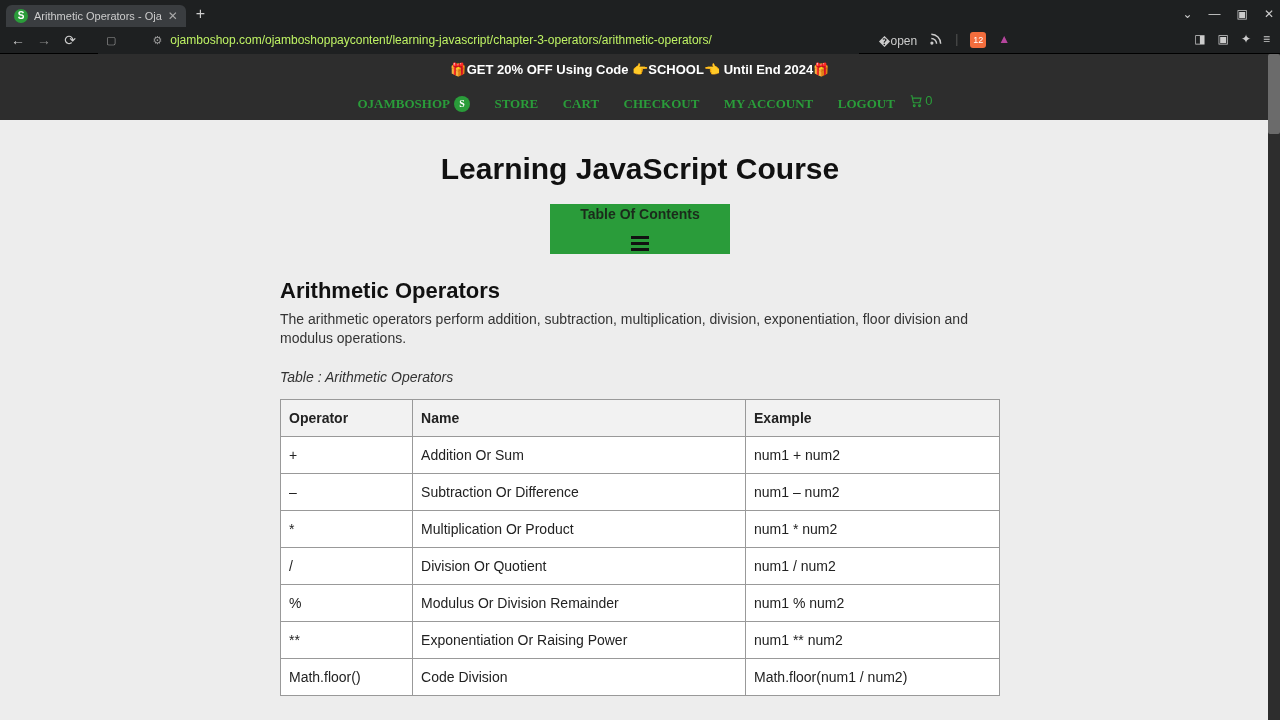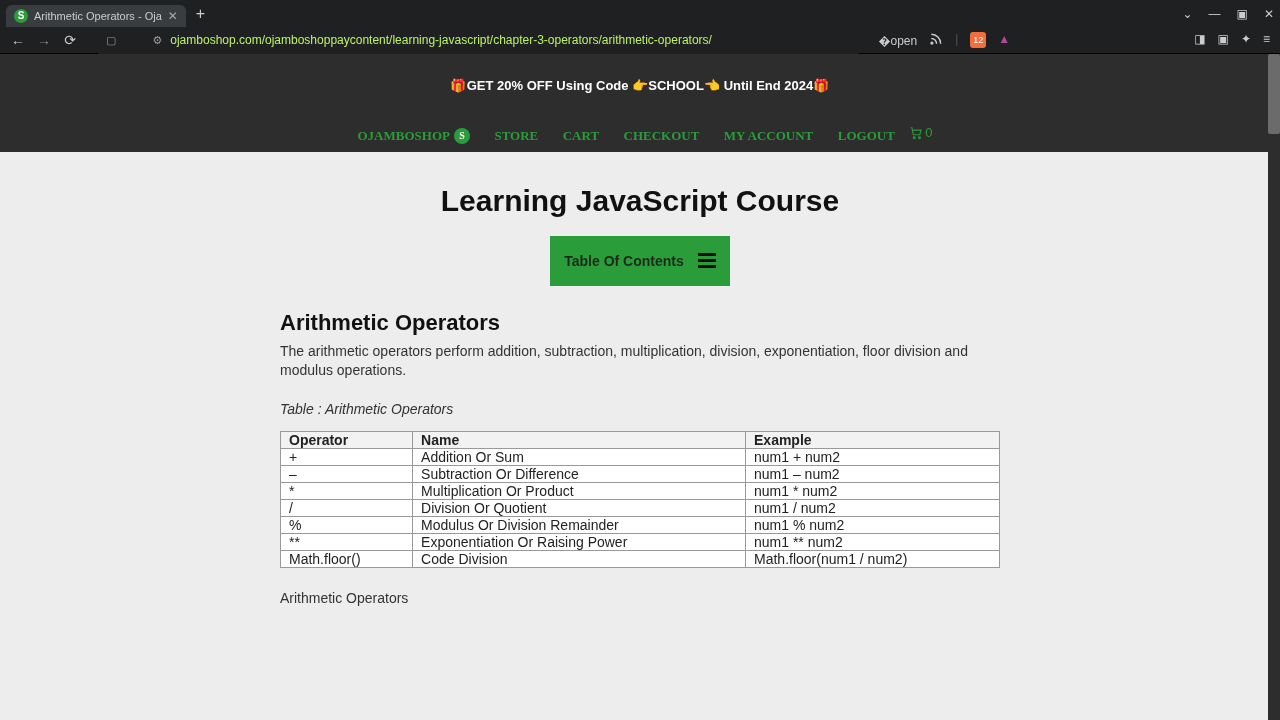--- a/index.html
+++ b/index.html
@@ -20,39 +20,39 @@
 .url-container { flex: 1; display: flex; align-items: center; background: #1e2021; height: 27px; padding: 0 8px; gap: 8px; margin: 0 10px; }
 .url-icon { color: #999; font-size: 11px; }
 .url-text { color: #bef264; font-size: 12px; flex: 1; }
 .toolbar-right { display: flex; gap: 12px; align-items: flex-start; color: #ccc; font-size: 12px; }
 .shield { width: 16px; height: 16px; background: #f36d3d; border-radius: 3px; display: flex; align-items: center; justify-content: center; font-size: 9px; color: #fff; }
 .tri { color: #b5459d; font-size: 12px; }
 
 .page { background: #ededed; height: 666px; overflow-y: auto; position: relative; }
 .page-scroll { width: 100%; }
 
-.promo-bar { background: #2d2d2d; padding: 24px; text-align: center; color: #fff; font-size: 13px; font-weight: bold; }
+.promo-bar { background: #2d2d2d; padding: 8px; text-align: center; color: #fff; font-size: 13px; font-weight: bold; }
 
 .nav-menu { background: #2d2d2d; padding: 8px; text-align: center; }
 .nav-menu a { color: #2a9c3a; font-weight: bold; font-size: 13px; text-decoration: none; margin: 0 10px; display: inline-flex; align-items: center; gap: 4px; font-family: Liberation Serif, serif; }
 .nav-logo-s { width: 16px; height: 16px; border-radius: 50%; background: #2a9c3a; color: #fff; font-weight: bold; font-size: 10px; display: inline-flex; align-items: center; justify-content: center; }
 .cart-ic { display: inline-flex; align-items: center; gap: 2px; color: #2a9c3a; font-size: 13px; }
 
 .content { max-width: 720px; margin: 0 auto; padding: 18px 0 40px; }
 .course-title { text-align: center; font-size: 30px; font-weight: bold; color: #111; margin: 14px 0 18px; }
-.toc-btn { margin: 0 auto; display: flex; align-items: center; justify-content: center; gap: 14px; width: 180px; height: 50px; background: #2a9c3a; color: #1b2b1b; font-weight: bold; font-size: 14px; cursor: pointer; }
+.toc-btn { margin: 0 auto; display: flex; align-items: center; justify-content: center; gap: 14px; width: 180px; height: 50px; background: #2a9c3a; color: #1b2b1b; font-weight: bold; font-size: 14px; cursor: pointer; flex-direction: column; }
 .toc-bars { display: flex; flex-direction: column; gap: 3px; }
 .toc-bars span { width: 18px; height: 3px; background: #111; }
 
 .section-title { font-size: 22px; font-weight: bold; color: #111; margin-top: 24px; }
 .section-desc { color: #333; font-size: 14px; margin-top: 6px; line-height: 1.4; }
 .table-caption { font-style: italic; color: #333; font-size: 14px; margin-top: 20px; }
 
 table { width: 100%; border-collapse: collapse; margin-top: 14px; background: #fff; }
-th, td { border: 1px solid #999; padding: 0 8px; text-align: left; font-size: 14px; color: #222; }
+th, td { border: 1px solid #999; padding: 10px 8px; text-align: left; font-size: 14px; color: #222; }
 th { background: #f2f2f2; font-weight: bold; }
 
 .subhead { color: #333; font-size: 14px; margin-top: 22px; }
 
 .vscroll { position: absolute; right: 0; top: 0; width: 12px; height: 100%; background: #2d2d2d; }
 .vthumb { position: absolute; right: 0; top: 0; width: 12px; height: 80px; background: #6b6b6b; border-radius: 2px; }
 
 .icon-svg { width: 14px; height: 14px; }
 </style>
 </head>

